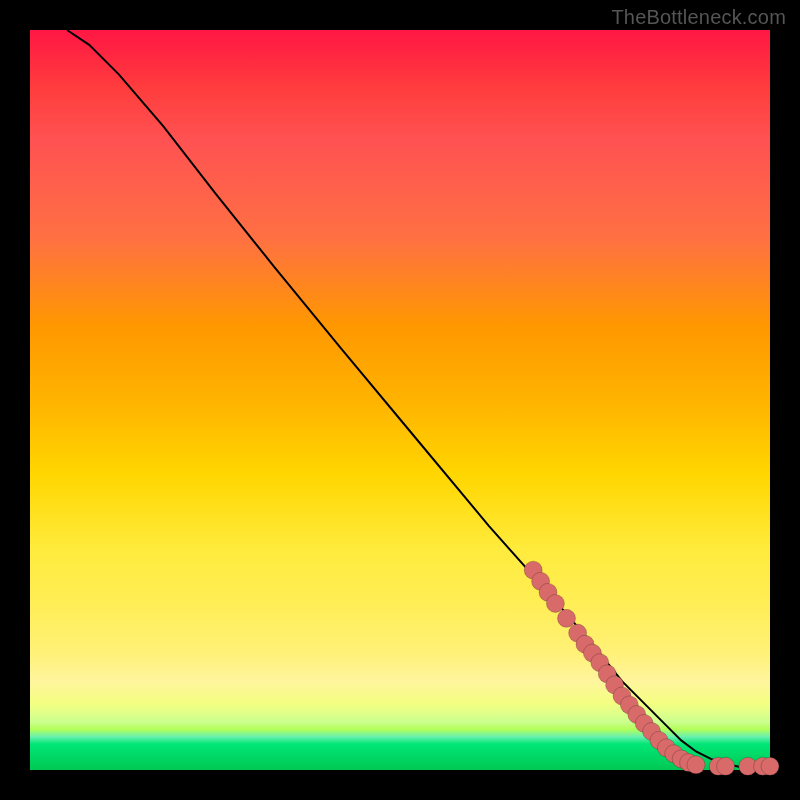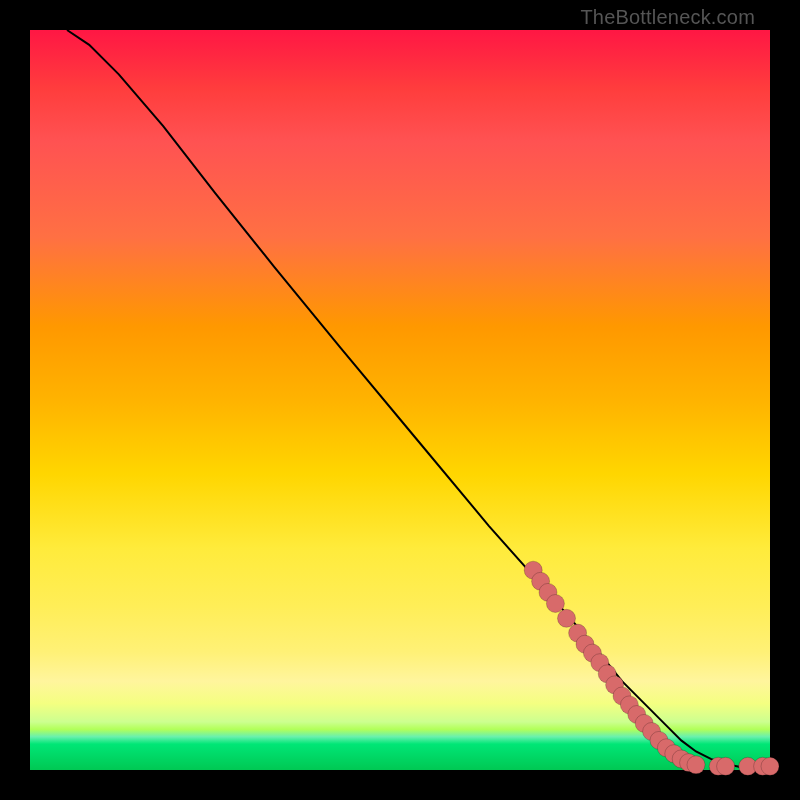--- a/index.html
+++ b/index.html
@@ -32,21 +32,21 @@
       #ccff90 93.5%,
       #b2ff59 94.5%,
       #69f0ae 95.5%,
       #00e676 96.5%,
       #00c853 100%
     );
   }
   .watermark {
     position: absolute;
     top: 6px;
-    right: 45px;
+    right: 14px;
     font-family: Arial, Helvetica, sans-serif;
     font-size: 20px;
     color: #555;
     font-weight: 500;
     letter-spacing: 0.2px;
   }
   svg.curve {
     position: absolute;
     left: 0; top: 0;
     width: 740px; height: 740px;

